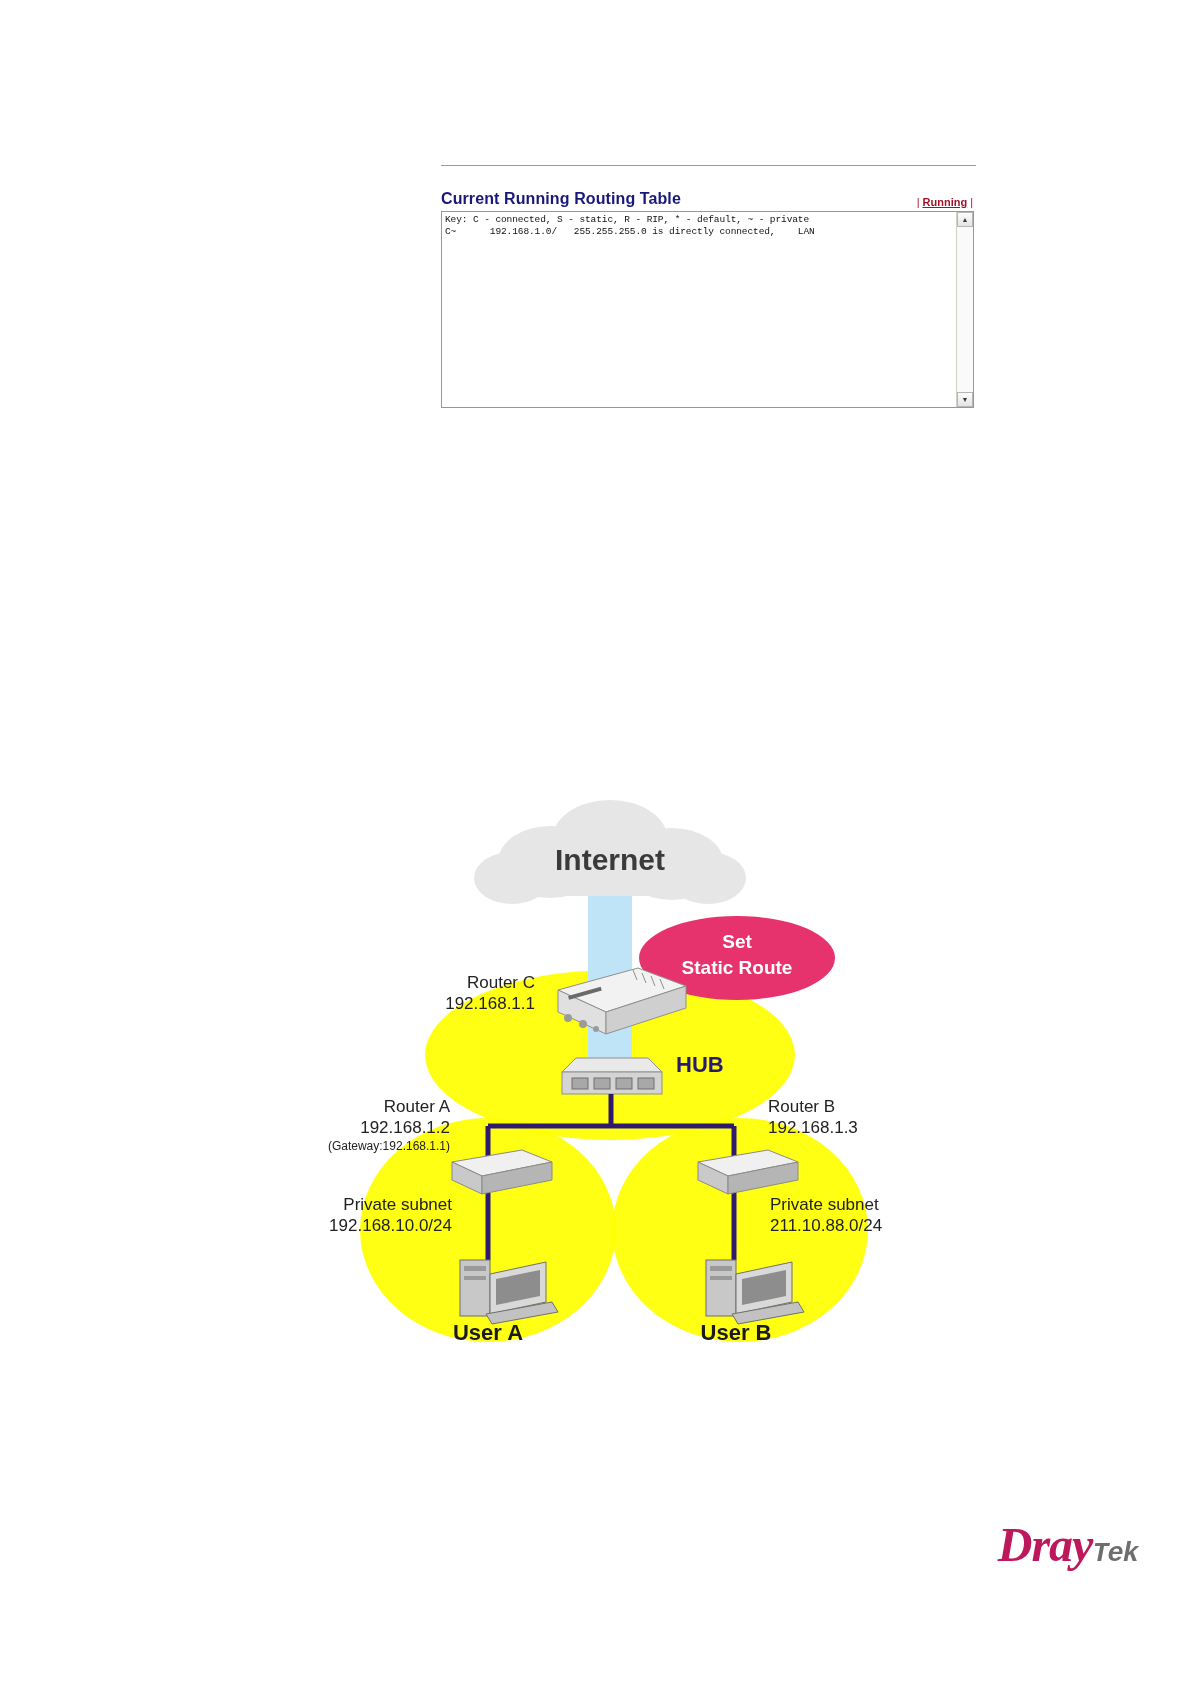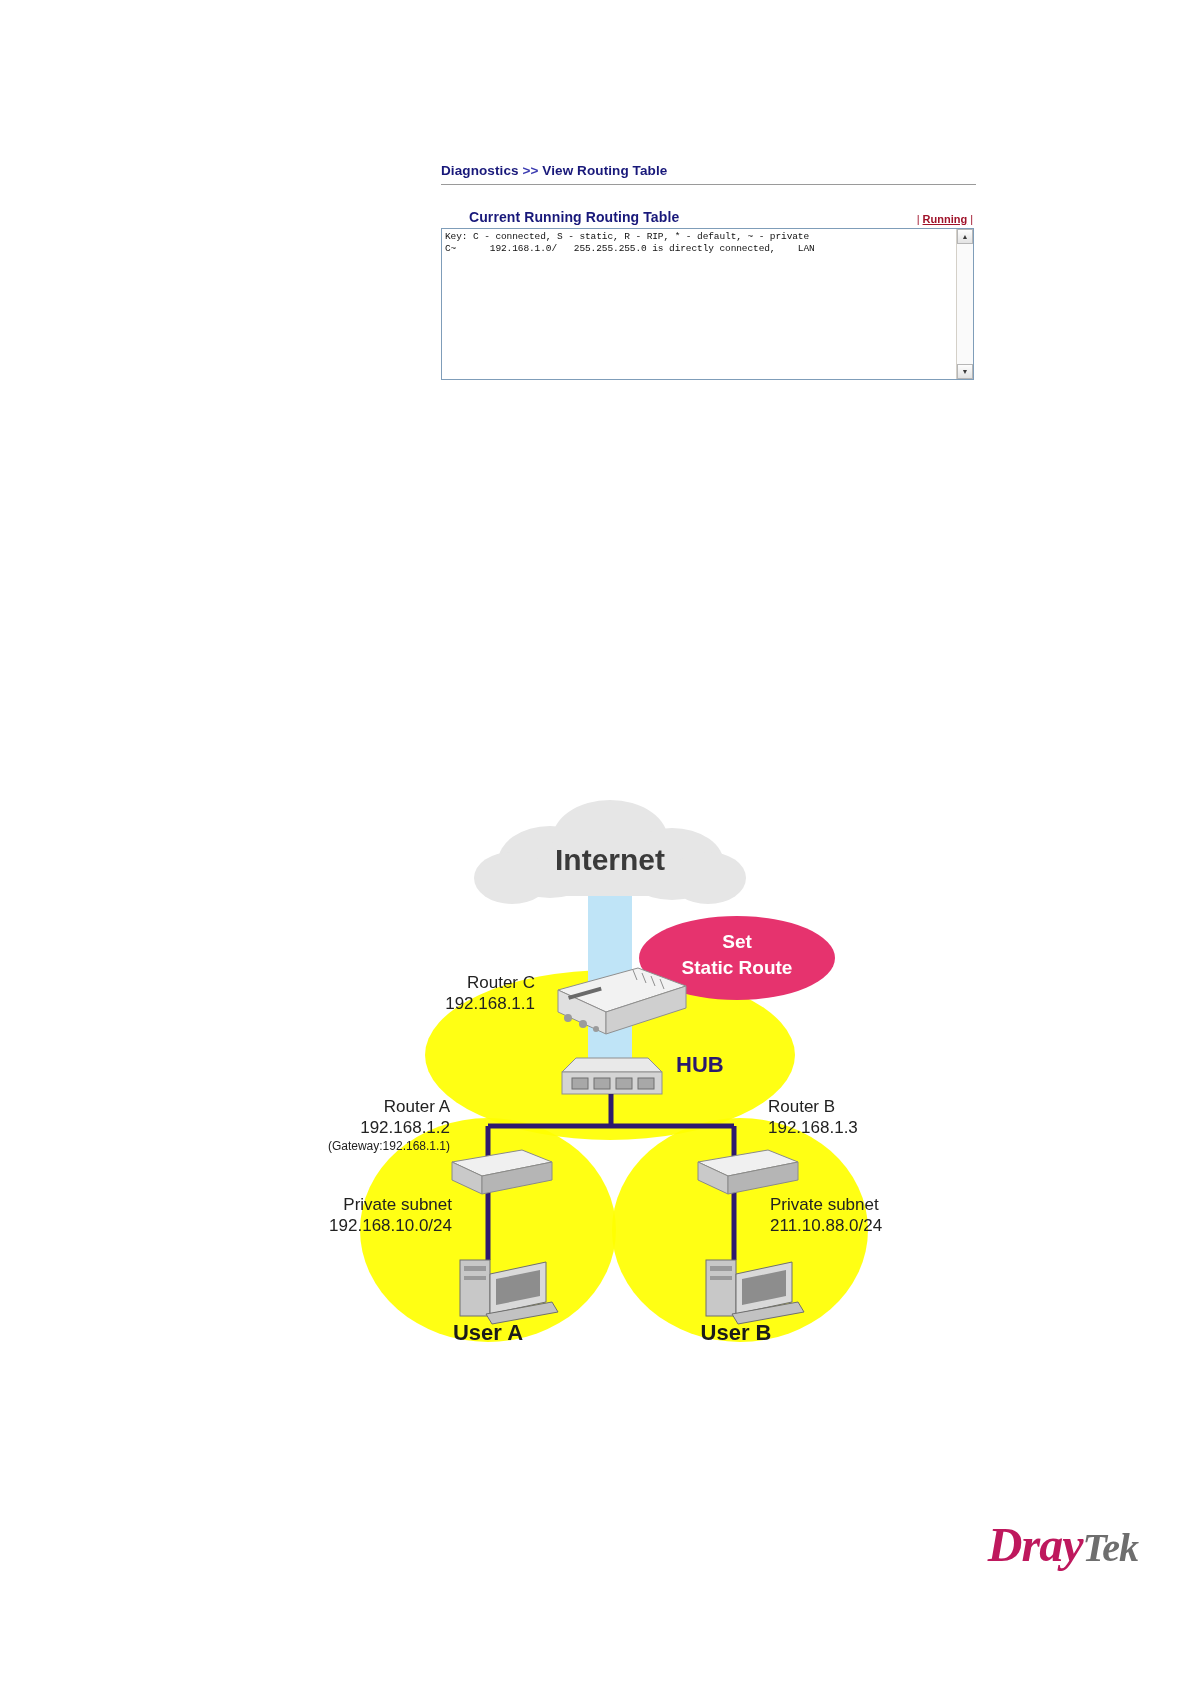--- a/index.html
+++ b/index.html
@@ -32,42 +32,41 @@
     margin-top:2px;
     width:535px;
   }
   .panel-title-row{
     display:flex;
     align-items:flex-end;
     justify-content:space-between;
     margin-top:24px;
   }
   .panel-title{
-    font-size:14px;
+    font-size:16px;
     font-weight:bold;
     color:#18187a;
     letter-spacing:.1px;
-    margin-left:28px;
   }
   .refresh-wrap{
     font-size:11px;
     color:#a0132a;
     white-space:nowrap;
   }
   .refresh-wrap .bar{ color:#a0132a; padding:0 3px; }
   .refresh-link{
     color:#a0132a;
     text-decoration:underline;
     font-weight:bold;
     cursor:pointer;
   }
   .textarea-box{
     margin-top:3px;
     width:533px;
-    height:152px;
+    height:197px;
     border:1px solid #7f9db9;
     background:#ffffff;
     position:relative;
     box-sizing:border-box;
     display:flex;
   }
   .textarea-inner{
     flex:1 1 auto;
     padding:2px 3px 0 3px;
     overflow:hidden;
@@ -119,39 +118,34 @@
   }
   .logo-dray{
     font-family:"Liberation Serif",serif;
     font-style:italic;
     font-weight:bold;
     font-size:48px;
     color:#be185d;
     letter-spacing:-1px;
   }
   .logo-tek{
-    font-family:Liberation Serif, serif;
+    font-family:Liberation Mono, monospace;
     font-style:italic;
     font-weight:bold;
-    font-size:40px;
+    font-size:27px;
     color:#6e6e6e;
     letter-spacing:-1px;
     margin-top:21px;
   }
 </style>
 </head>
 <body>
 
 <div id="ui-panel">
 
-  <div class="breadcrumb">
-    <span>Diagnostics</span>
-    <span class="sep">&gt;&gt;</span>
-    <span class="crumb2">View Routing Table</span>
-  </div>
   <div class="hr-head"></div>
 
   <div class="panel-title-row">
     <div class="panel-title">Current Running Routing Table</div>
     <div class="refresh-wrap">
       <span class="bar">|</span><span class="refresh-link">Running</span><span class="bar">|</span>
     </div>
   </div>
 
   <div class="textarea-box">

